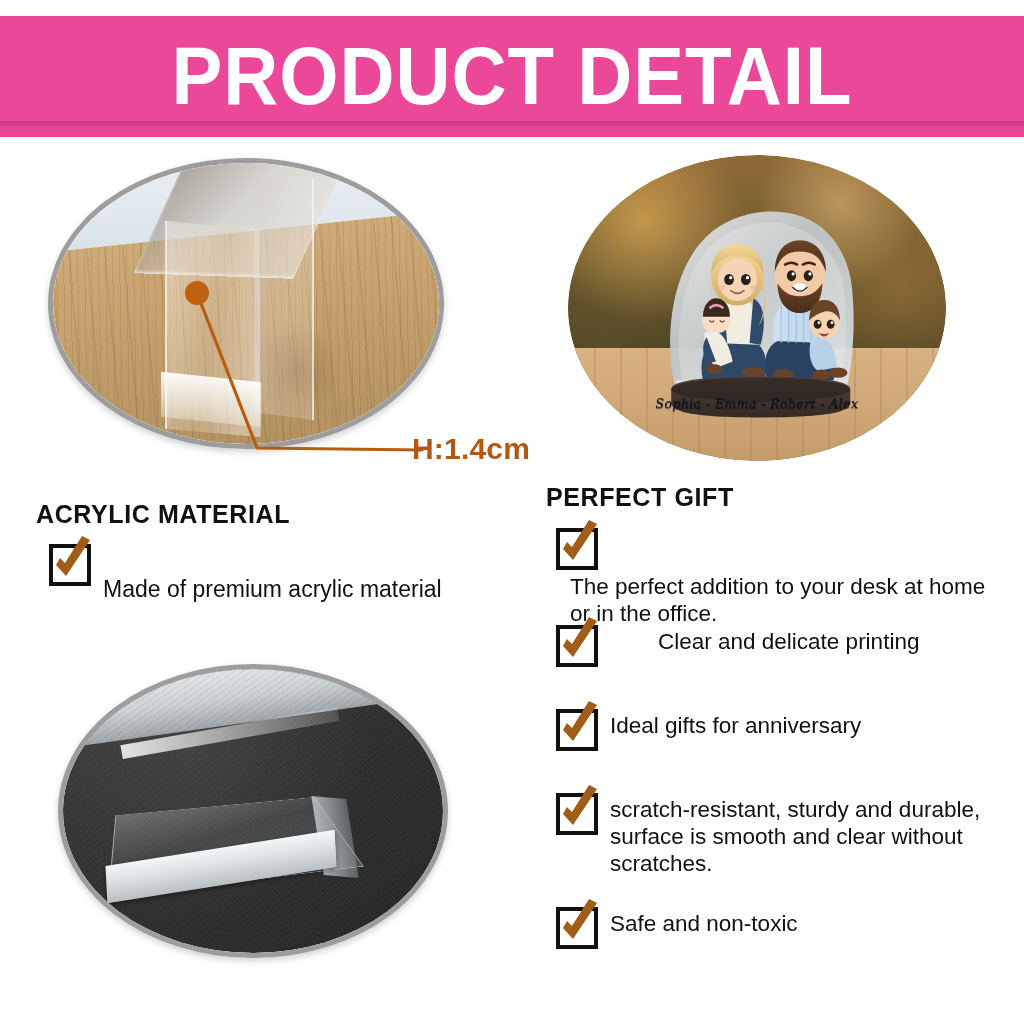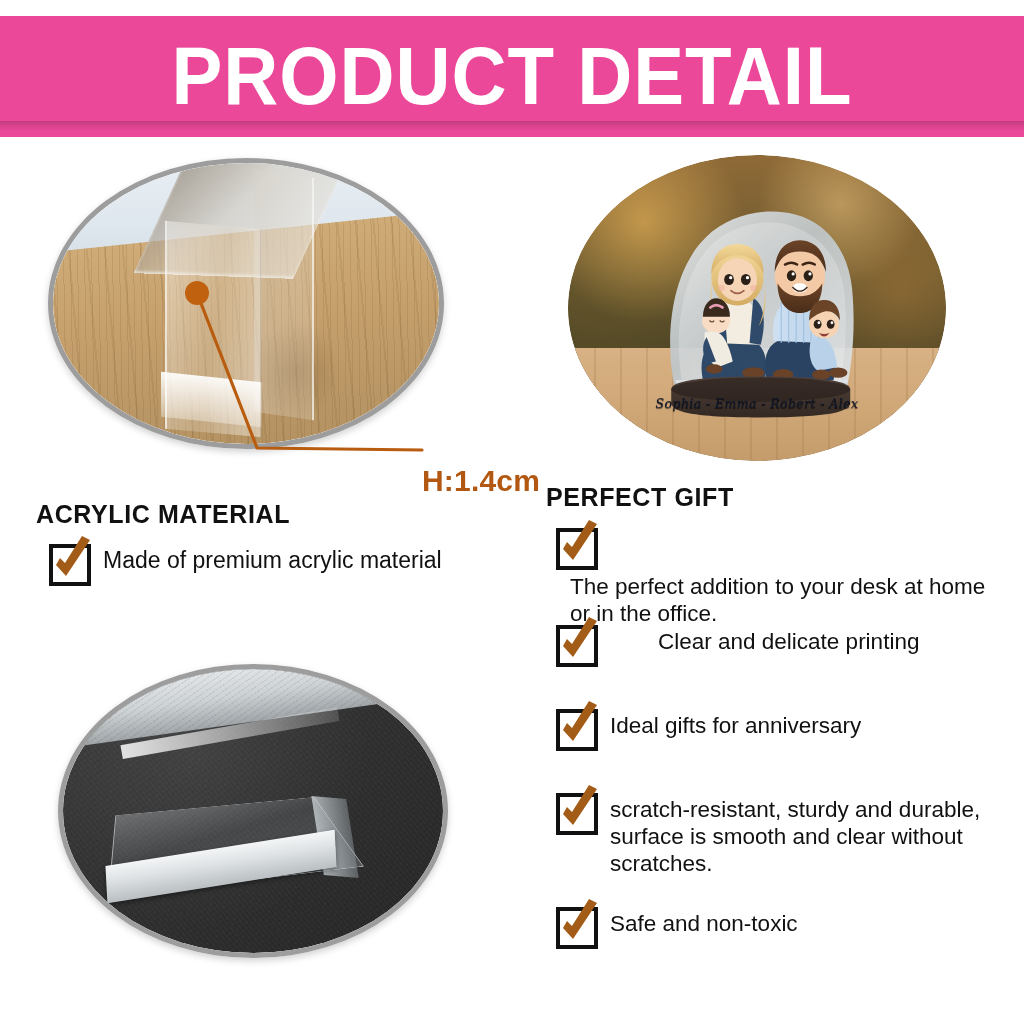--- a/index.html
+++ b/index.html
@@ -241,27 +241,26 @@
 
   
   #dimension-callout {
     position: absolute;
     left: 150px; top: 270px;
     width: 370px; height: 215px;
     pointer-events: none;
   }
   #dimension-label {
     position: absolute;
-    left: 422px; top: 432px;
+    left: 412px; top: 432px;
     color: #b25812;
     font-weight: bold;
     font-size: 30px;
     letter-spacing: 0.2px;
     white-space: nowrap;
-    margin-top: 32px;
   }
 
   
   .section-heading {
     position: absolute;
     font-weight: bold;
     font-size: 25px;
     letter-spacing: 0.6px;
     color: #111;
     white-space: nowrap;
@@ -289,21 +288,21 @@
   }
   .feature-text {
     font-size: 22.5px;
     line-height: 27px;
     color: #111;
     padding-left: 19px;
     padding-top: 5px;
   }
 
   #feature-acrylic-0 { left: 44px; top: 542px; width: 470px; }
-  #feature-acrylic-0 .feature-text { font-size: 23px; }
+  #feature-acrylic-0 .feature-text { font-size: 23px; margin-top: 29px; }
 
   #feature-gift-0 { left: 551px; top: 526px; width: 450px; flex-direction: column; }
   #feature-gift-1 { left: 551px; top: 623px; width: 450px; gap: 48px; }
   #feature-gift-2 { left: 551px; top: 707px; width: 450px; }
   #feature-gift-3 { left: 551px; top: 791px; width: 450px; }
   #feature-gift-4 { left: 551px; top: 905px; width: 450px; }
 </style>
 </head>
 <body>
 

